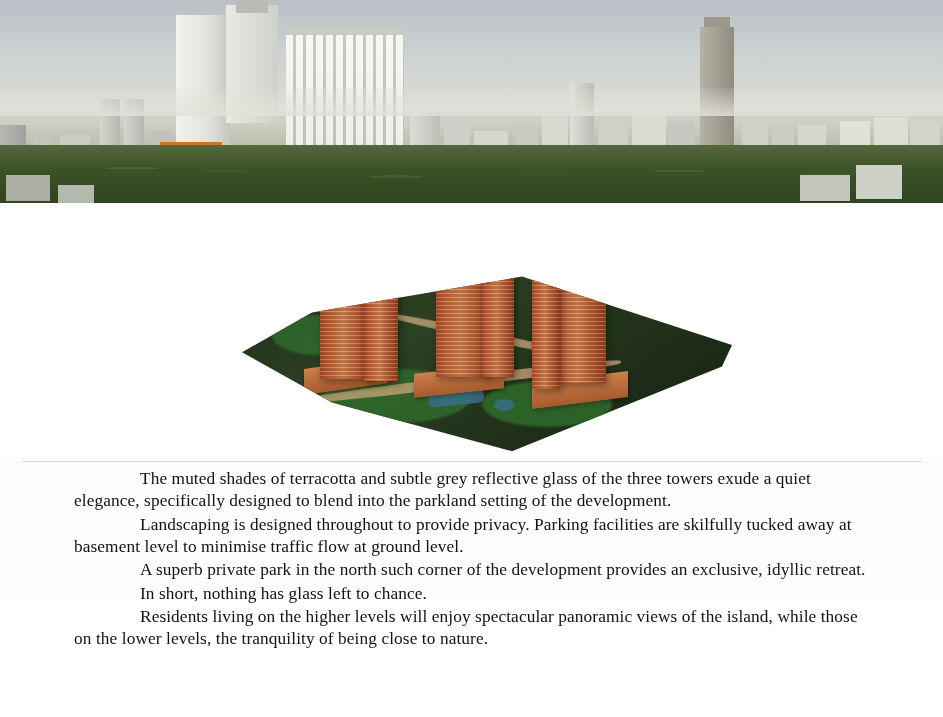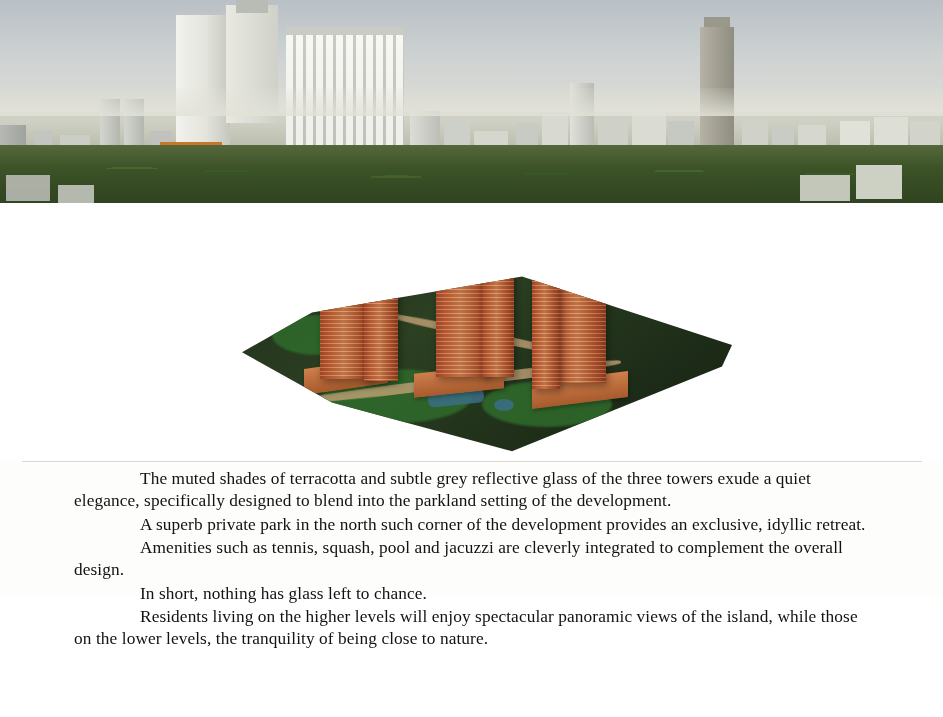--- a/index.html
+++ b/index.html
@@ -236,19 +236,19 @@
       <div class="tower" style="left:322px;top:-32px;width:52px;height:142px;"></div>
       <div class="tower-top" style="left:330px;top:-46px;width:36px;height:16px;"></div>
       <div class="tower" style="left:300px;top:4px;width:28px;height:112px;"></div>
     </div>
   </div>
 
   <div class="rule"></div>
 
   <div class="body-text">
     <p>The muted shades of terracotta and subtle grey reflective glass of the three towers exude a quiet elegance, specifically designed to blend into the parkland setting of the development.</p>
+    <p>Landscaping is designed throughout to provide privacy. Parking facilities are skilfully tucked away at basement level to minimise traffic flow at ground level.</p>
     <p>A superb private park in the north such corner of the development provides an exclusive, idyllic retreat.</p>
-    <p>Amenities such as tennis, squash, pool and jacuzzi are cleverly integrated to complement the overall design.</p>
     <p>In short, nothing has glass left to chance.</p>
     <p>Residents living on the higher levels will enjoy spectacular panoramic views of the island, while those on the lower levels, the tranquility of being close to nature.</p>
   </div>
 
 </div>
 
 </body></html>

